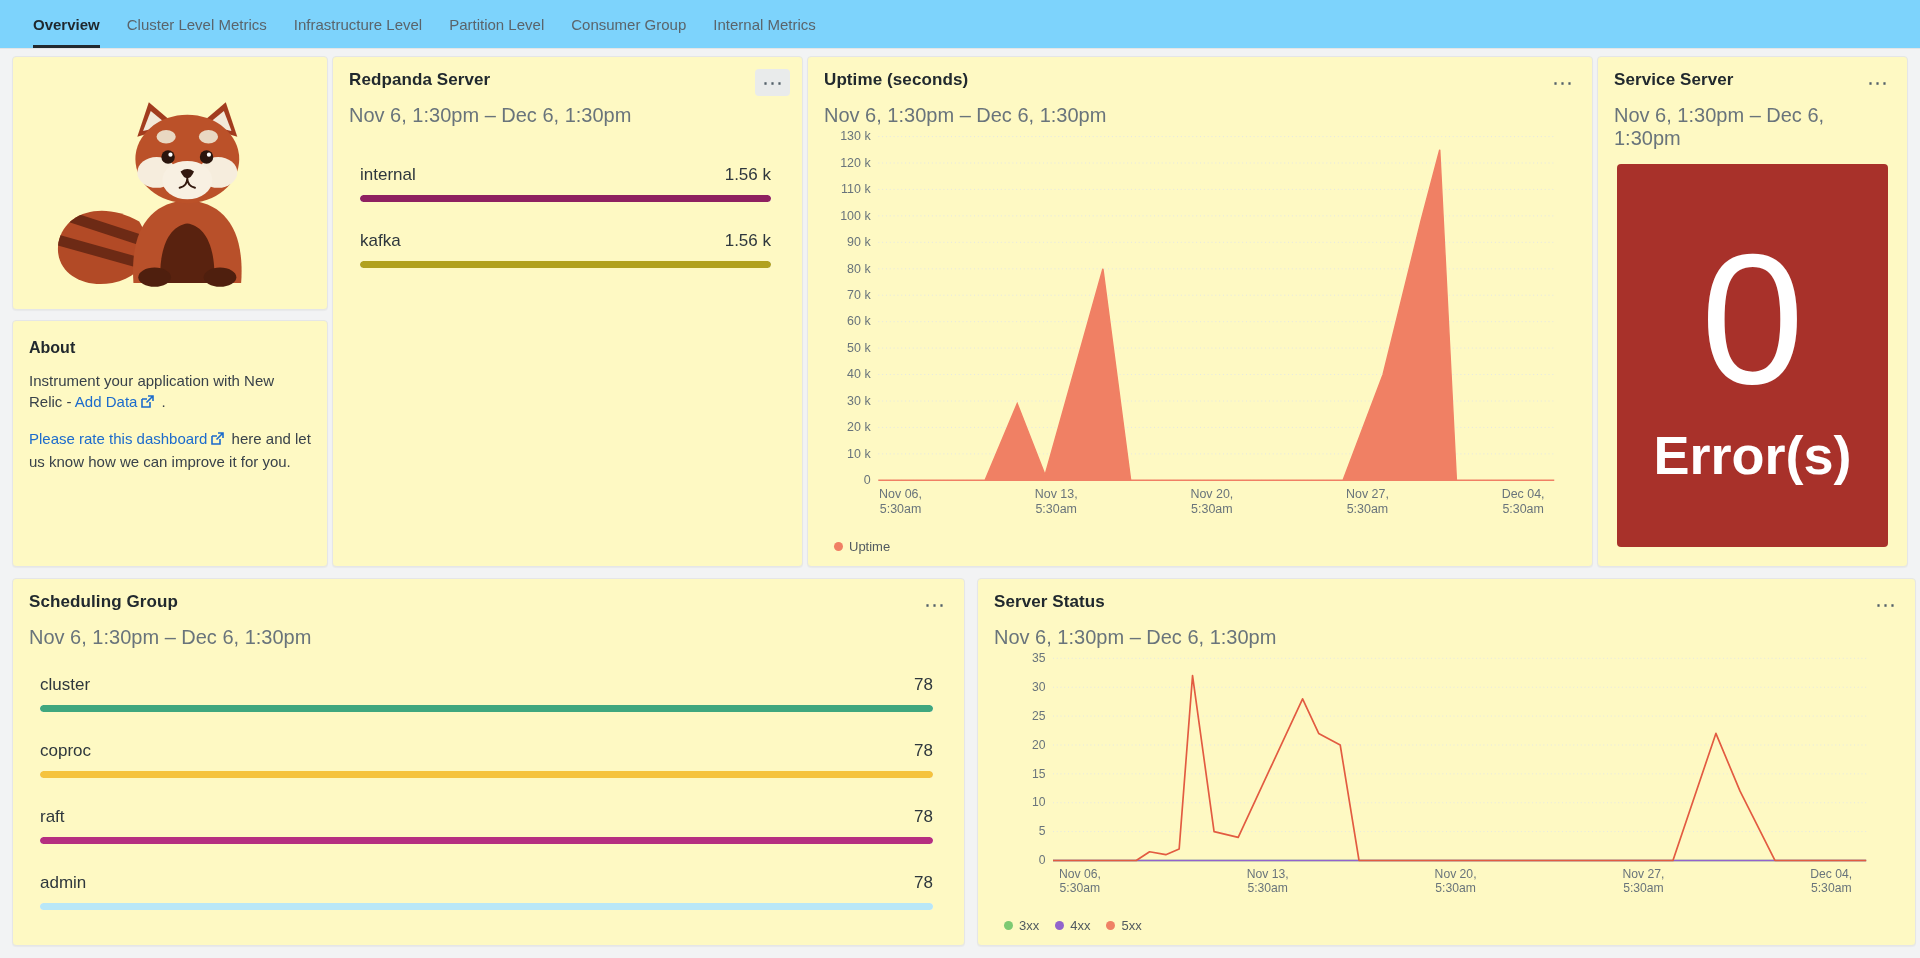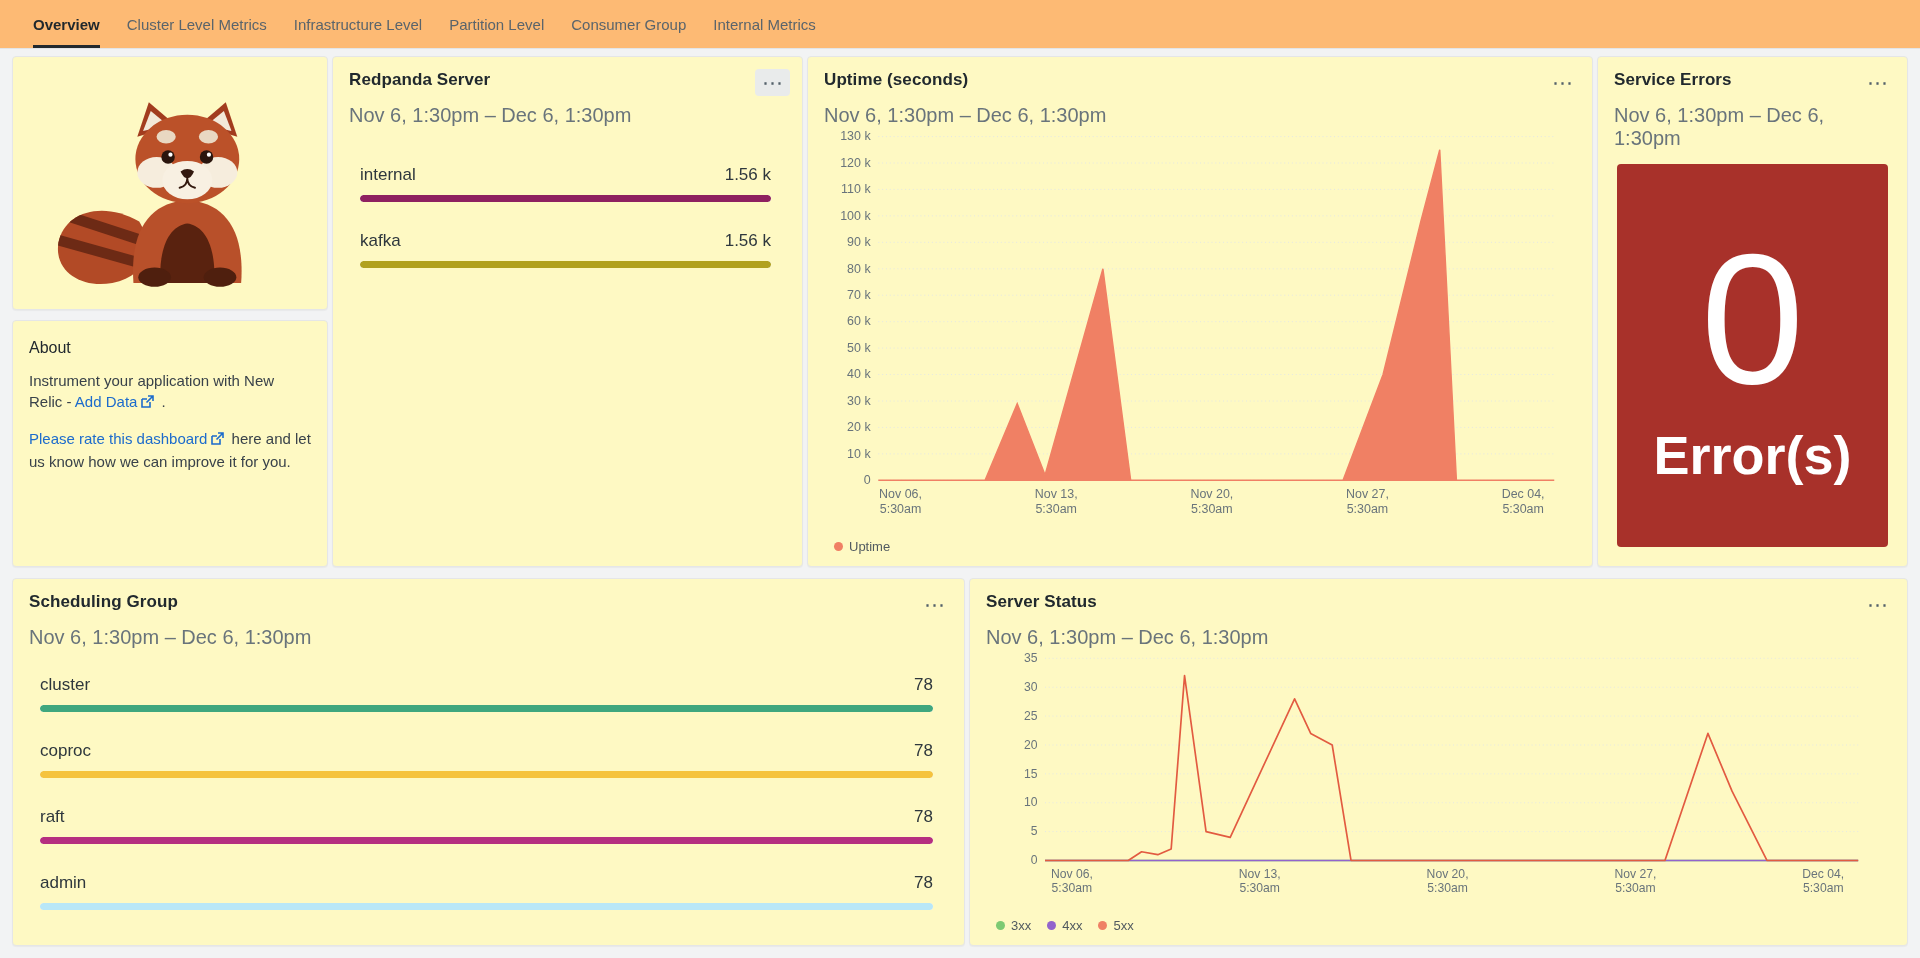--- a/index.html
+++ b/index.html
@@ -1,33 +1,33 @@
 <!DOCTYPE html>
 <html><head>
 <meta charset="utf-8">
 <style>
   *{box-sizing:border-box;margin:0;padding:0}
   html,body{width:1920px;height:958px}
   body{background:#f2f3f4;font-family:"Liberation Sans",sans-serif;color:#2b3338;overflow:hidden}
-  .tabbar{height:49px;background:#fdba74;border-bottom:1px solid #e3e5e6;display:flex;gap:27px;padding:0 33px;align-items:stretch}
+  .tabbar{height:49px;background:#7dd3fc;border-bottom:1px solid #e3e5e6;display:flex;gap:27px;padding:0 33px;align-items:stretch}
   .tab{display:flex;align-items:center;font-size:15px;color:#5a646b;cursor:pointer;border-bottom:3px solid transparent;padding-top:3px;white-space:nowrap}
   .tab.active{color:#1f272c;font-weight:700;border-bottom-color:#22292e}
   .content{padding:7px 12px 12px;display:flex;flex-direction:column;gap:11px}
   .row1{display:grid;grid-template-columns:316px 471px 786px 311px;gap:4px;height:511px}
-  .row2{display:grid;grid-template-columns:953px 939px;gap:4px;height:368px}
+  .row2{display:grid;grid-template-columns:953px 939px;gap:12px;height:368px}
   .leftcol{display:flex;flex-direction:column;gap:10px}
   .card{background:#fef9c3;border:1px solid #e5e6e7;border-radius:4px;box-shadow:0 1px 1px rgba(0,0,0,.04);position:relative;overflow:hidden;display:flex;flex-direction:column}
   .card-header{padding:13px 16px 0;flex:none}
   .card-title{font-size:17px;font-weight:700;color:#21292e;letter-spacing:.1px}
   .card-sub{font-size:20px;color:#69747b;margin-top:14px}
   .menu-btn{position:absolute;top:12px;right:12px;border:0;background:transparent;color:#536069;font-size:21px;line-height:1;cursor:pointer;padding:3px 7px;border-radius:4px}
   .menu-btn.boxed{background:#e9ebeb}
   .image-card{height:254px;flex:none;align-items:center;justify-content:center}
   .about-card{flex:1;padding:18px 16px;display:block}
-  .about-h{font-size:16px;font-weight:400;color:#22292e;margin-bottom:13px}
+  .about-h{font-size:16px;font-weight:700;color:#22292e;margin-bottom:13px}
   .about-p{font-size:15px;line-height:1.42;color:#39424a;margin-bottom:13px;max-width:292px}
   .link{color:#1c6bcc;text-decoration:none;cursor:pointer}
   .ext-icon{display:inline-block;vertical-align:-2px;margin:0 3px}
   .bars{padding:0 31px 0 27px;margin-top:38px}
   .bars.tight{margin-top:26px}
   .bar-row{margin-bottom:29px;cursor:pointer}
   .bar-top{display:flex;justify-content:space-between;align-items:flex-end;font-size:17px;color:#2e373d;margin-bottom:10px}
   .bar-track{height:7px;border-radius:4px;background:#eef0f1;overflow:hidden}
   .bar-fill{height:100%;border-radius:4px}
   .chart-svg{display:block;width:100%;flex:1}
@@ -183,21 +183,21 @@
       <div class="legend">
         <span class="legend-item">
           <span class="dot" style="background: rgb(240, 128, 100);"></span>
           <span>Uptime</span>
         </span>
       </div>
     </div>
 
     <div class="card">
       <div class="card-header">
-        <div class="card-title">Service Errors</div>
+        <div class="card-title">Service Server</div>
         <div class="card-sub">Nov 6, 1:30pm – Dec 6, 1:30pm</div>
       </div>
       <button class="menu-btn"><span>⋯</span></button>
       <div class="billboard" style="background: rgb(168, 49, 42);">
         <div class="billboard-value">0</div>
         <div class="billboard-label">Error(s)</div>
       </div>
     </div>
   </div>
 

